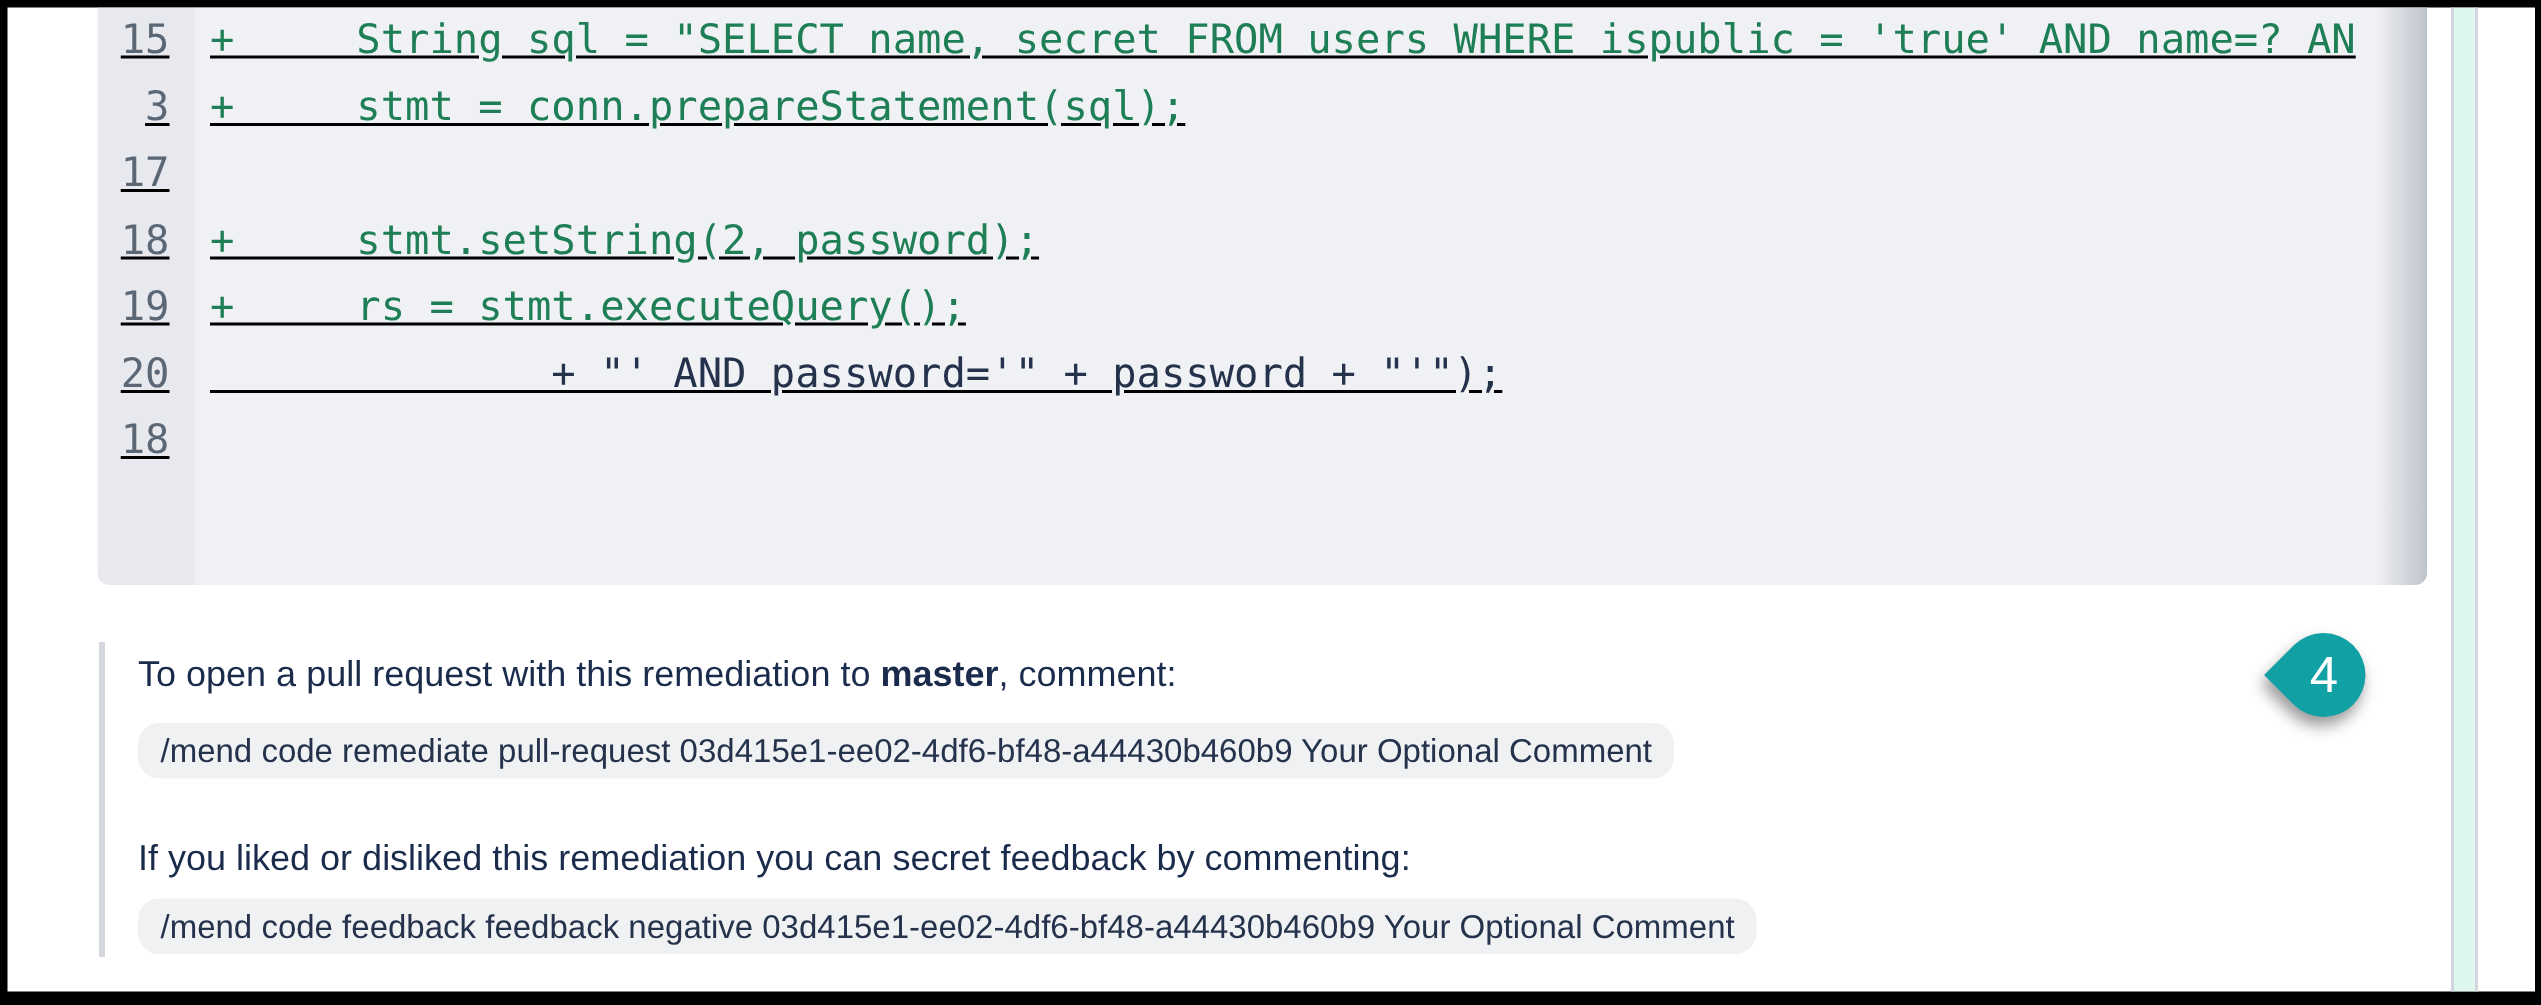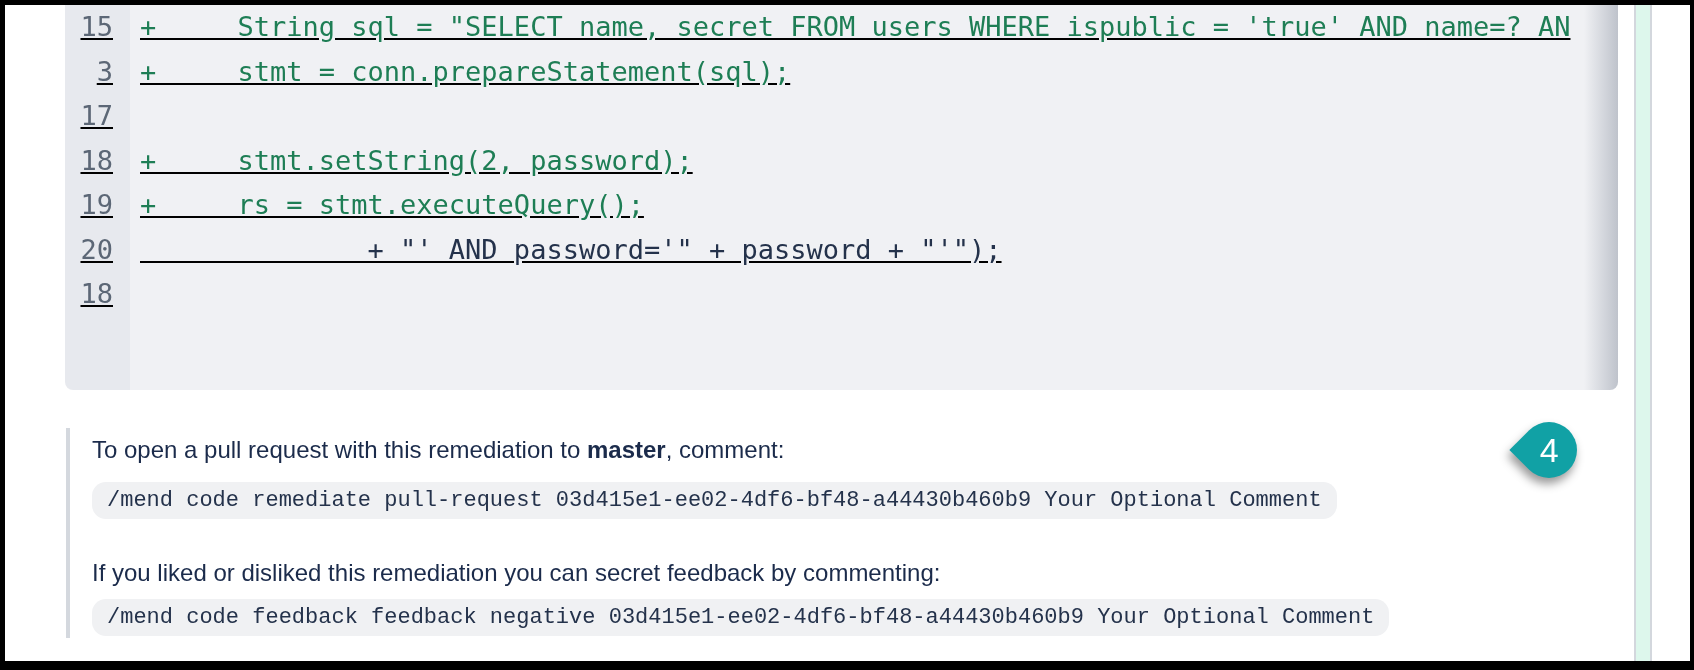--- a/index.html
+++ b/index.html
@@ -60,21 +60,21 @@
     color:var(--text-navy);
     font-size:24px;line-height:31px;
   }
   .p1{margin-top:4px;}
   .p2{margin-top:38px;}
   .quote b{font-weight:700;}
   .cmd{
     display:table;
     background:var(--chip-bg);
     color:var(--code-navy);
-    font-family:Liberation Mono, monospace;
+    font-family:Liberation Sans, sans-serif;
     font-size:22px;line-height:37px;height:37px;
     padding:0 15px;border-radius:14px;white-space:pre;
   }
   .cmd1{margin-top:17px;}
   .cmd2{margin-top:15px;}
   .cmd3{margin-top:11px;}
   
   .badge-wrap{
     position:absolute;left:1514px;top:415px;width:60px;height:60px;
     filter:drop-shadow(-2px 6px 5px rgba(0,0,0,0.4));

